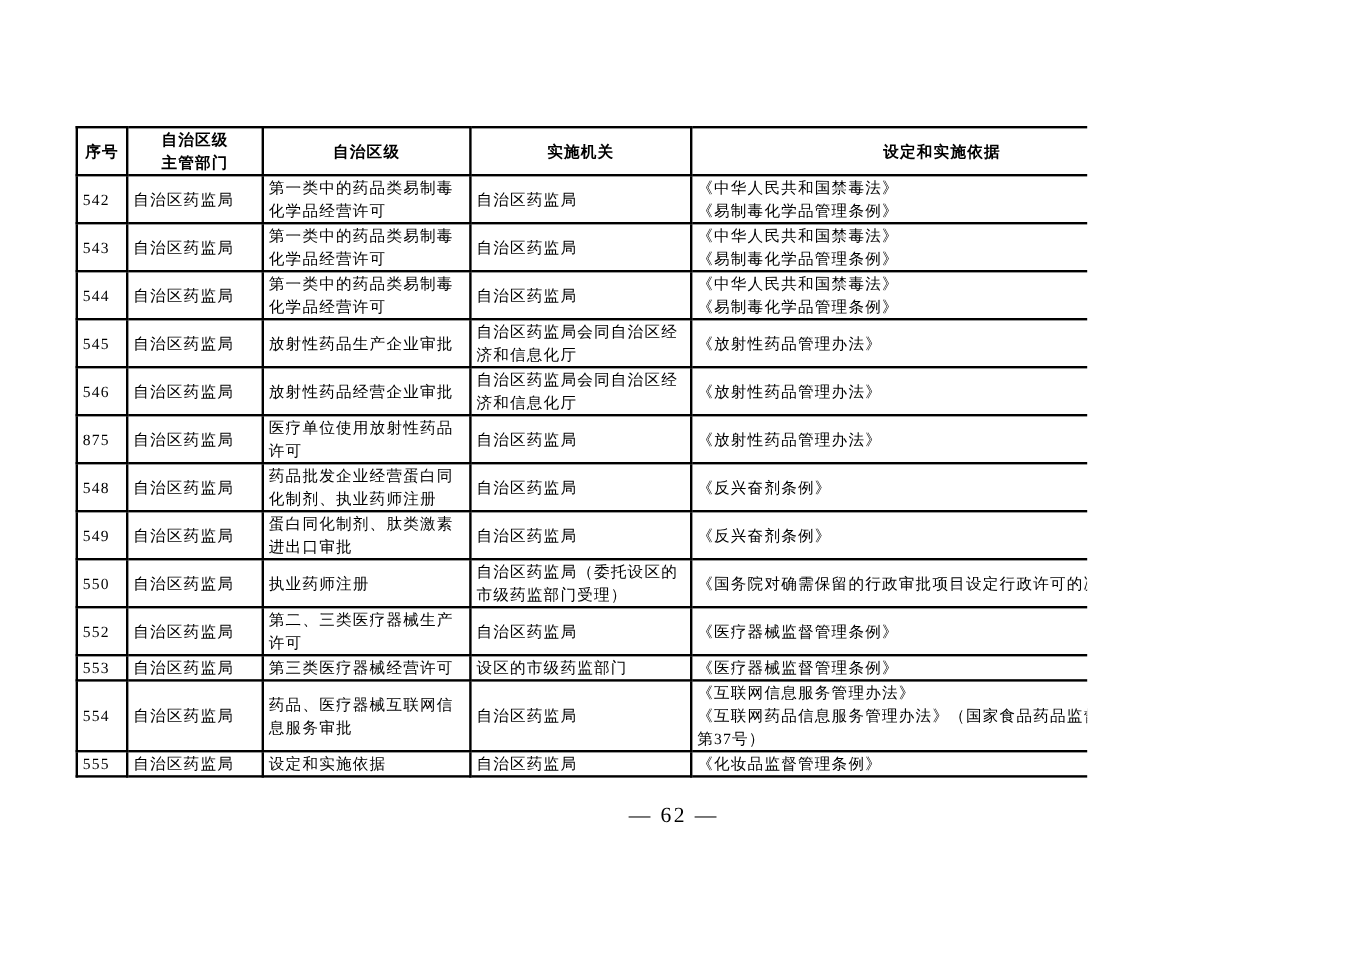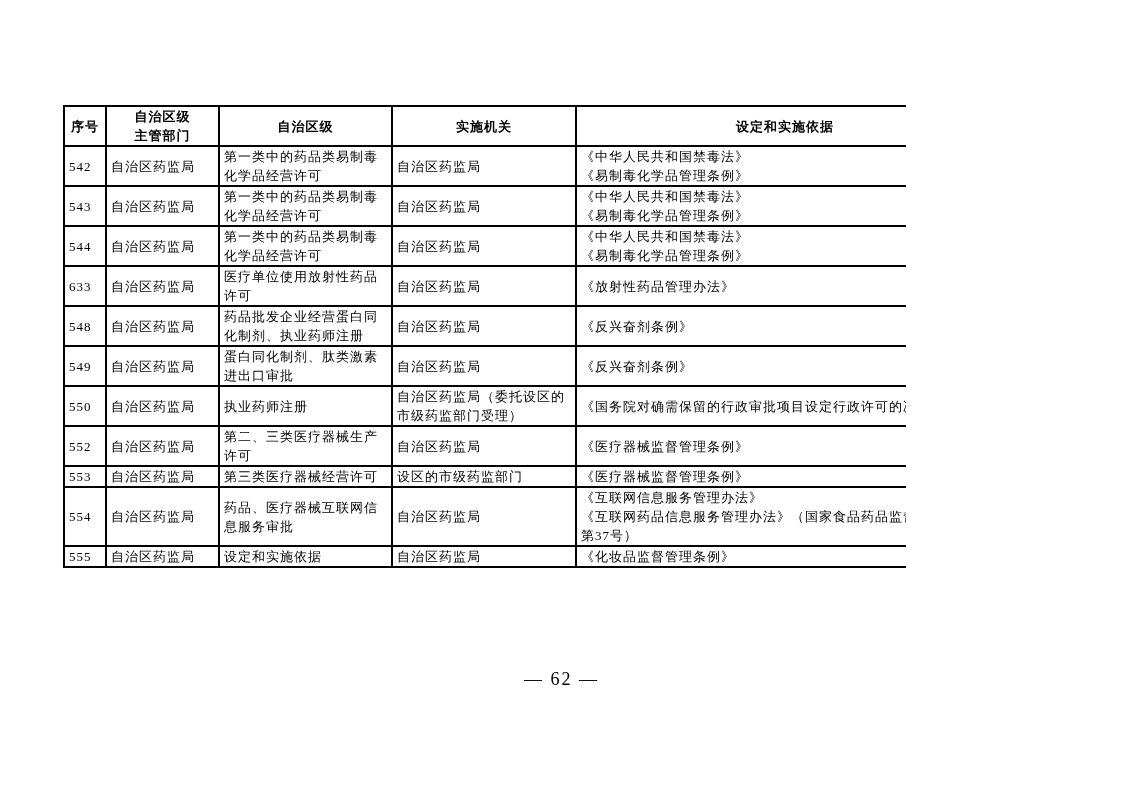--- a/index.html
+++ b/index.html
@@ -112,21 +112,41 @@
     <td class="c-dept">自治区药监局</td>
     <td class="c-item">第一类中的药品类易制毒化学品经营许可</td>
     <td class="c-agency">自治区药监局</td>
     <td class="c-basis">
             <div>《中华人民共和国禁毒法》</div>
             <div>《易制毒化学品管理条例》</div>
           </td>
     <td class="c-note"></td>
   </tr>
         <tr>
-    <td class="c-no">633</td>
+    <td class="c-no">545</td>
+    <td class="c-dept">自治区药监局</td>
+    <td class="c-item">放射性药品生产企业审批</td>
+    <td class="c-agency">自治区药监局会同自治区经济和信息化厅</td>
+    <td class="c-basis">
+            <div>《放射性药品管理办法》</div>
+          </td>
+    <td class="c-note"></td>
+  </tr>
+        <tr>
+    <td class="c-no">546</td>
+    <td class="c-dept">自治区药监局</td>
+    <td class="c-item">放射性药品经营企业审批</td>
+    <td class="c-agency">自治区药监局会同自治区经济和信息化厅</td>
+    <td class="c-basis">
+            <div>《放射性药品管理办法》</div>
+          </td>
+    <td class="c-note"></td>
+  </tr>
+        <tr>
+    <td class="c-no">875</td>
     <td class="c-dept">自治区药监局</td>
     <td class="c-item">医疗单位使用放射性药品许可</td>
     <td class="c-agency">自治区药监局</td>
     <td class="c-basis">
             <div>《放射性药品管理办法》</div>
           </td>
     <td class="c-note"></td>
   </tr>
         <tr>
     <td class="c-no">548</td>

